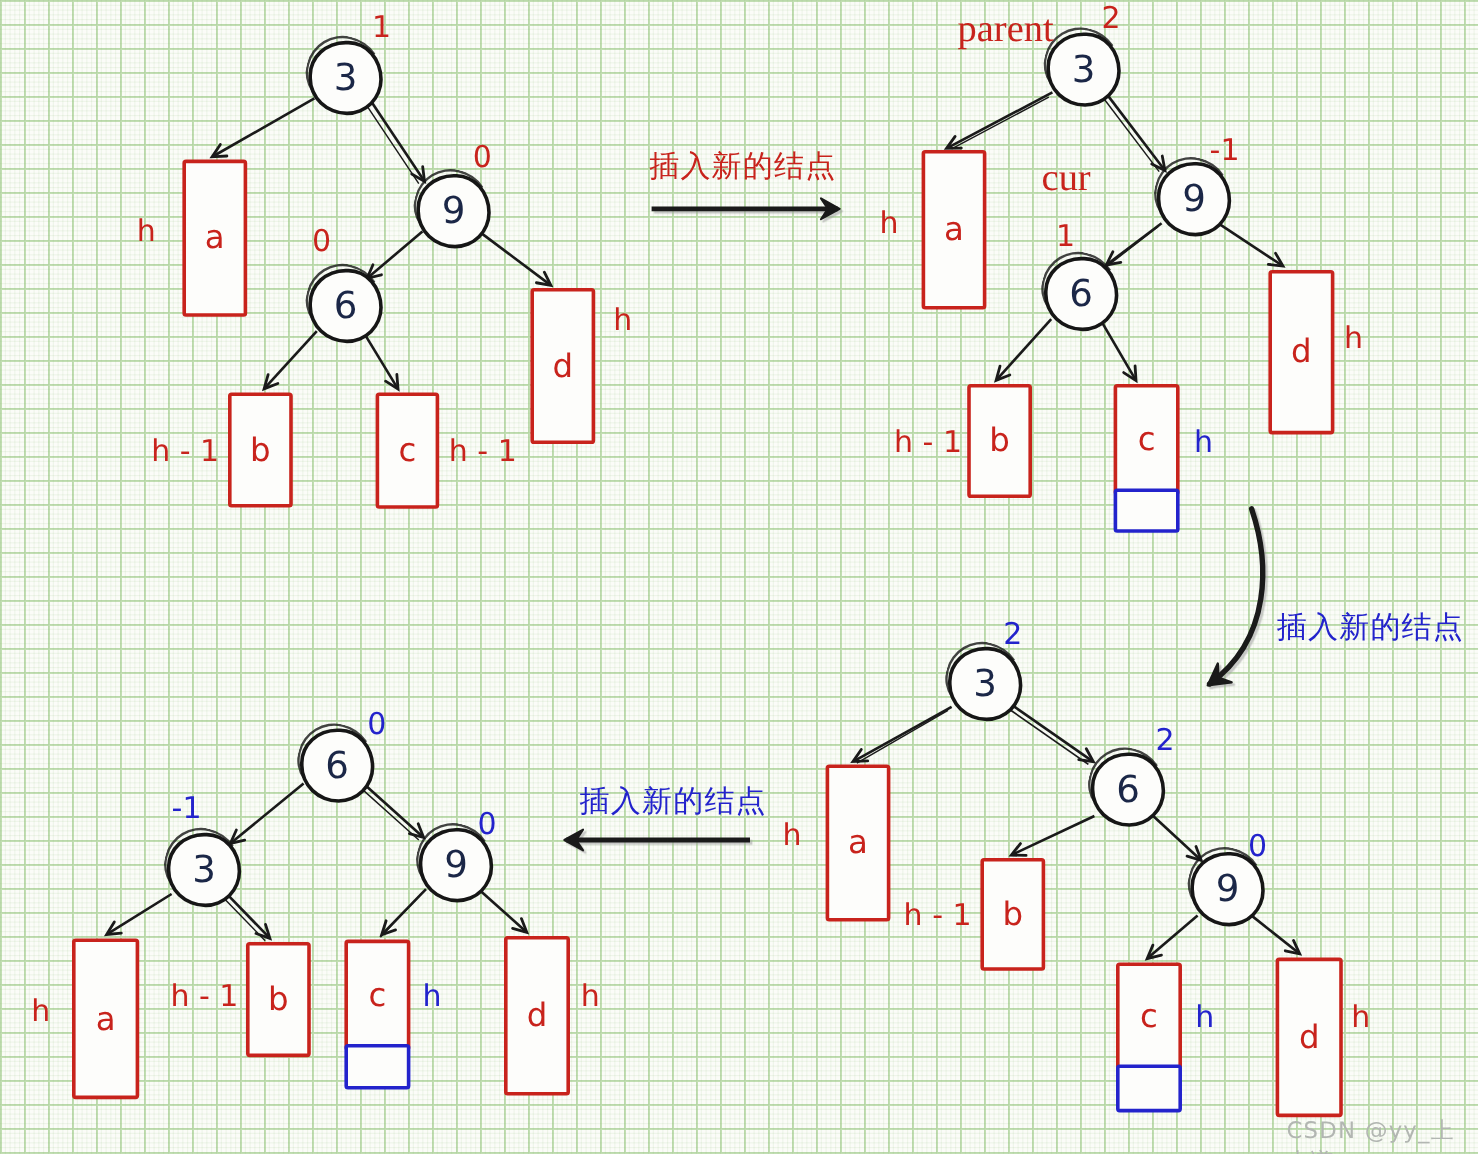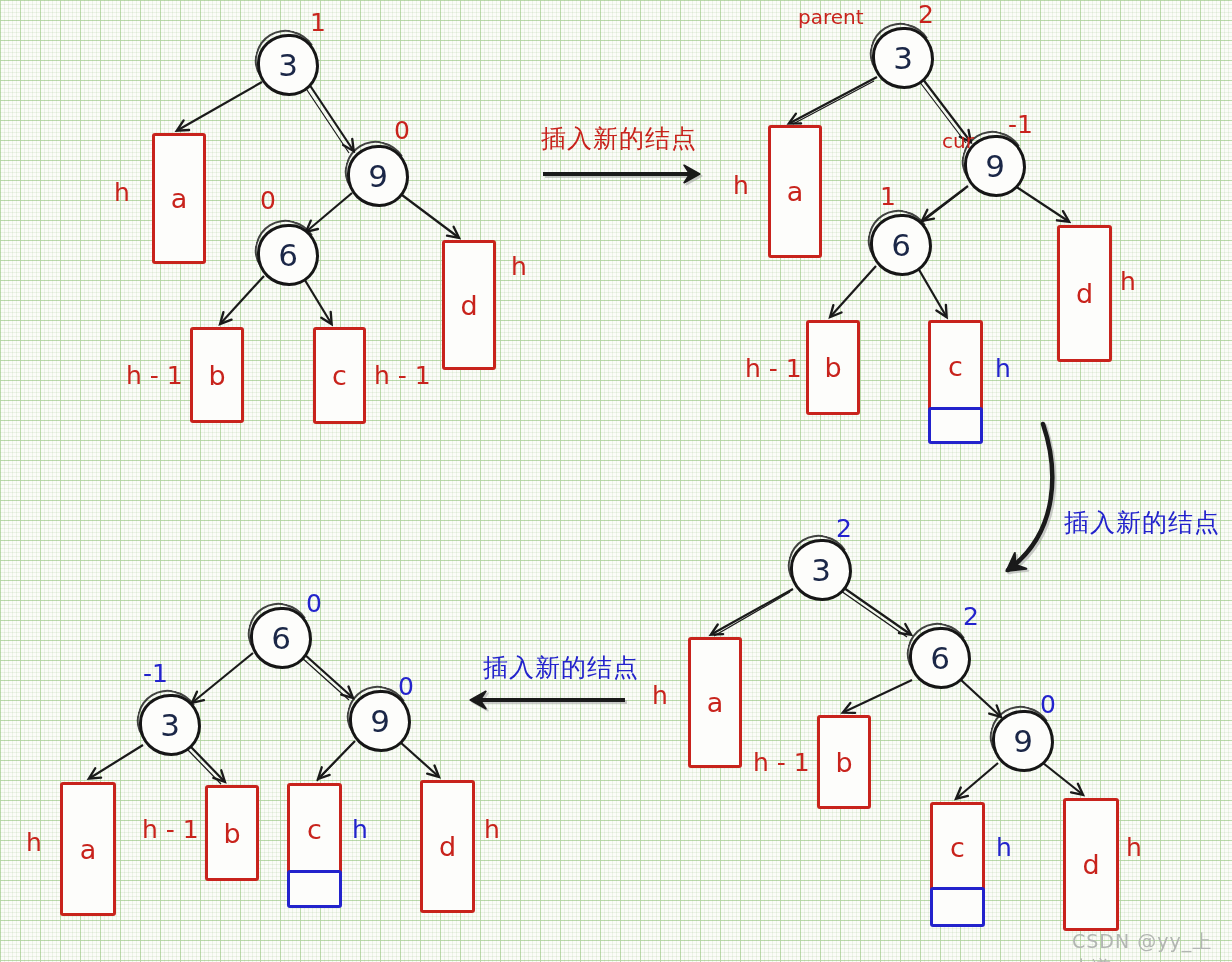--- a/index.html
+++ b/index.html
@@ -40,21 +40,21 @@
     font-size:27px;color:#c8231c;z-index:2;
   }
   .subtree-ext{
     position:absolute;background:#fdfdfb;border:3px solid #2323cc;
     border-radius:3px;z-index:2;
   }
   .bf{position:absolute;font-size:25px;z-index:4;}
   .red{color:#c8231c;}
   .blue{color:#2323cc;}
   .h-label{position:absolute;font-size:25px;z-index:4;}
-  .pointer-label{position:absolute;font-size:20px;color:#c8231c;z-index:4;}
+  .pointer-label{position:absolute;font-size:32px;color:#c8231c;z-index:4;font-family:Liberation Serif, serif;}
   .caption{position:absolute;font-size:25px;letter-spacing:1px;z-index:4;}
   .watermark{position:absolute;font-size:19px;color:#b2b6b2;z-index:4;letter-spacing:1px;}
 </style>
 </head>
 <body>
 
 <div id="canvas">
 
   <svg id="edges" viewBox="0 0 1232 962">
     <defs>
@@ -139,21 +139,21 @@
 
     <div class="subtree" style="left:442px;top:240px;width:48px;height:124px">d</div>
     <div class="h-label red" style="left:511px;top:252px">h</div>
   </div>
 
   <div>
     <div class="pointer-label" style="left:798px;top:5px">parent</div>
     <div class="bf red" style="left:918px;top:0px">2</div>
     <div class="tree-node" style="left:872px;top:27px">3</div>
 
-    <div class="pointer-label" style="left:942px;top:129px">cur</div>
+    <div class="pointer-label" style="left:868px;top:129px">cur</div>
     <div class="bf red" style="left:1008px;top:110px">-1</div>
     <div class="tree-node" style="left:964px;top:135px">9</div>
 
     <div class="bf red" style="left:880px;top:182px">1</div>
     <div class="tree-node" style="left:870px;top:214px">6</div>
 
     <div class="h-label red" style="left:733px;top:171px">h</div>
     <div class="subtree" style="left:768px;top:125px;width:48px;height:127px">a</div>
 
     <div class="h-label red" style="left:745px;top:354px">h - 1</div>

